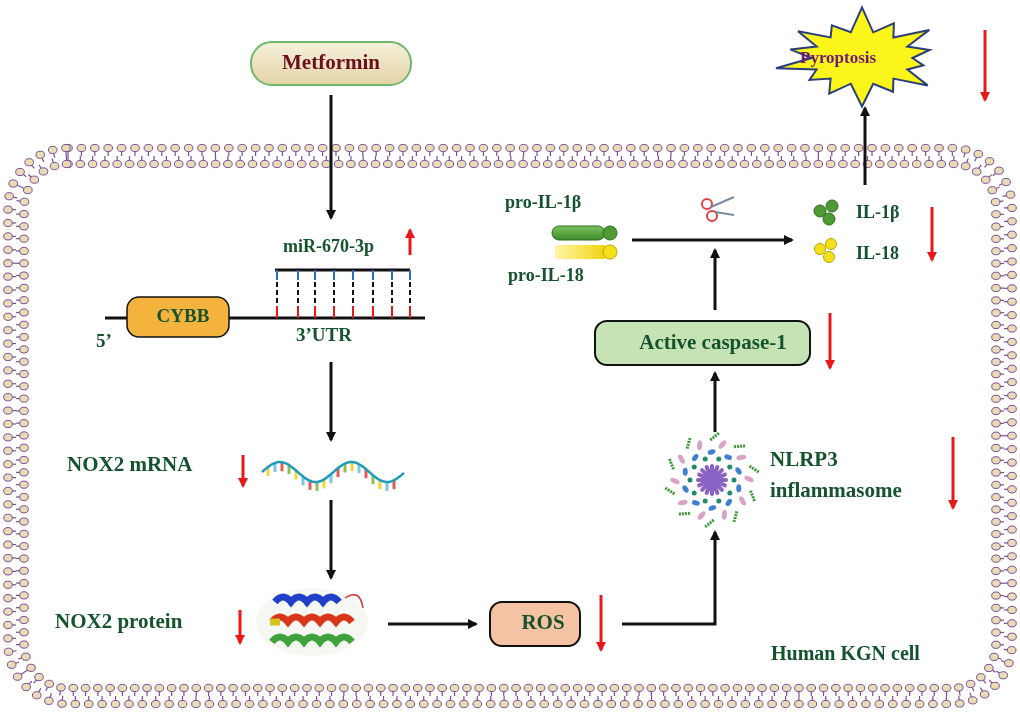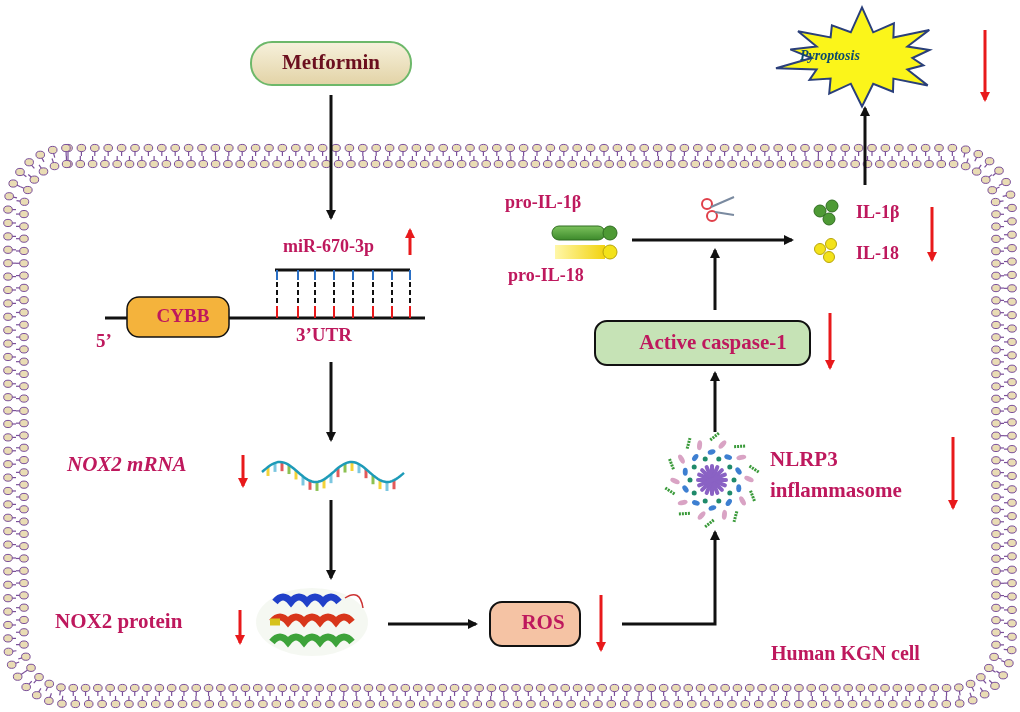--- a/index.html
+++ b/index.html
@@ -1,18 +1,18 @@
 <!DOCTYPE html>
 <html><head>
 <meta charset="utf-8">
 <style>
   html, body { margin:0; padding:0; background:#fff; }
   body { width:1020px; height:712px; position:relative; overflow:hidden; font-family:"Liberation Serif", "DejaVu Serif", serif; }
   #canvas { position:absolute; left:0; top:0; width:1020px; height:712px; }
-  .lbl { position:absolute; font-weight:bold; color:#be185d; white-space:nowrap; font-family:"Liberation Serif", serif; }
+  .lbl { position:absolute; font-weight:bold; color:#14532d; white-space:nowrap; font-family:"Liberation Serif", serif; }
 </style>
 </head>
 <body>
 
 <svg id="canvas" viewBox="0 0 1020 712">
   <defs>
     <marker id="ab" markerWidth="10" markerHeight="10" refX="8" refY="5" orient="auto" markerUnits="userSpaceOnUse">
       <path d="M0,0 L10,5 L0,10 z" fill="#111"></path>
     </marker>
     <marker id="ar" markerWidth="10" markerHeight="10" refX="8" refY="5" orient="auto" markerUnits="userSpaceOnUse">
@@ -1139,24 +1139,24 @@
     <line x1="932" y1="207" x2="932" y2="260" marker-end="url(#ar)"></line>
     <line x1="985" y1="30" x2="985" y2="100" marker-end="url(#ar)"></line>
   </g>
 </svg>
 
 <div class="lbl" style="left:251px;top:50px;width:160px;text-align:center;font-size:21px;color:#6b0f1e;">Metformin</div>
 <div class="lbl" style="left:283px;top:236px;font-size:18px;">miR-670-3p</div>
 <div class="lbl" style="left:127px;top:305px;width:112px;text-align:center;font-size:19px;">CYBB</div>
 <div class="lbl" style="left:96px;top:330px;font-size:19px;">5’</div>
 <div class="lbl" style="left:296px;top:324px;font-size:19px;">3’UTR</div>
-<div class="lbl" style="left:67px;top:452px;font-size:21px;font-style:italic;">NOX2 mRNA</div>
+<div class="lbl" style="left:67px;top:452px;font-size:21px;">NOX2 mRNA</div>
 <div class="lbl" style="left:55px;top:609px;font-size:21px;">NOX2 protein</div>
 <div class="lbl" style="left:490px;top:610px;width:106px;text-align:center;font-size:21px;">ROS</div>
 <div class="lbl" style="left:770px;top:447px;font-size:21px;">NLRP3</div>
 <div class="lbl" style="left:770px;top:478px;font-size:21px;">inflammasome</div>
 <div class="lbl" style="left:595px;top:330px;width:236px;text-align:center;font-size:21px;">Active caspase-1</div>
 <div class="lbl" style="left:505px;top:192px;font-size:18px;">pro-IL-1β</div>
 <div class="lbl" style="left:508px;top:265px;font-size:18px;">pro-IL-18</div>
 <div class="lbl" style="left:856px;top:202px;font-size:18px;">IL-1β</div>
 <div class="lbl" style="left:856px;top:243px;font-size:18px;">IL-18</div>
-<div class="lbl" style="left:800px;top:48px;font-size:14px;color:#0c4a6e;font-style:italic;">Pyroptosis</div>
+<div class="lbl" style="left:800px;top:48px;font-size:17px;color:#701a75;">Pyroptosis</div>
 <div class="lbl" style="left:771px;top:642px;font-size:20px;text-align:center;">Human KGN cell</div>
 
 </body></html>

